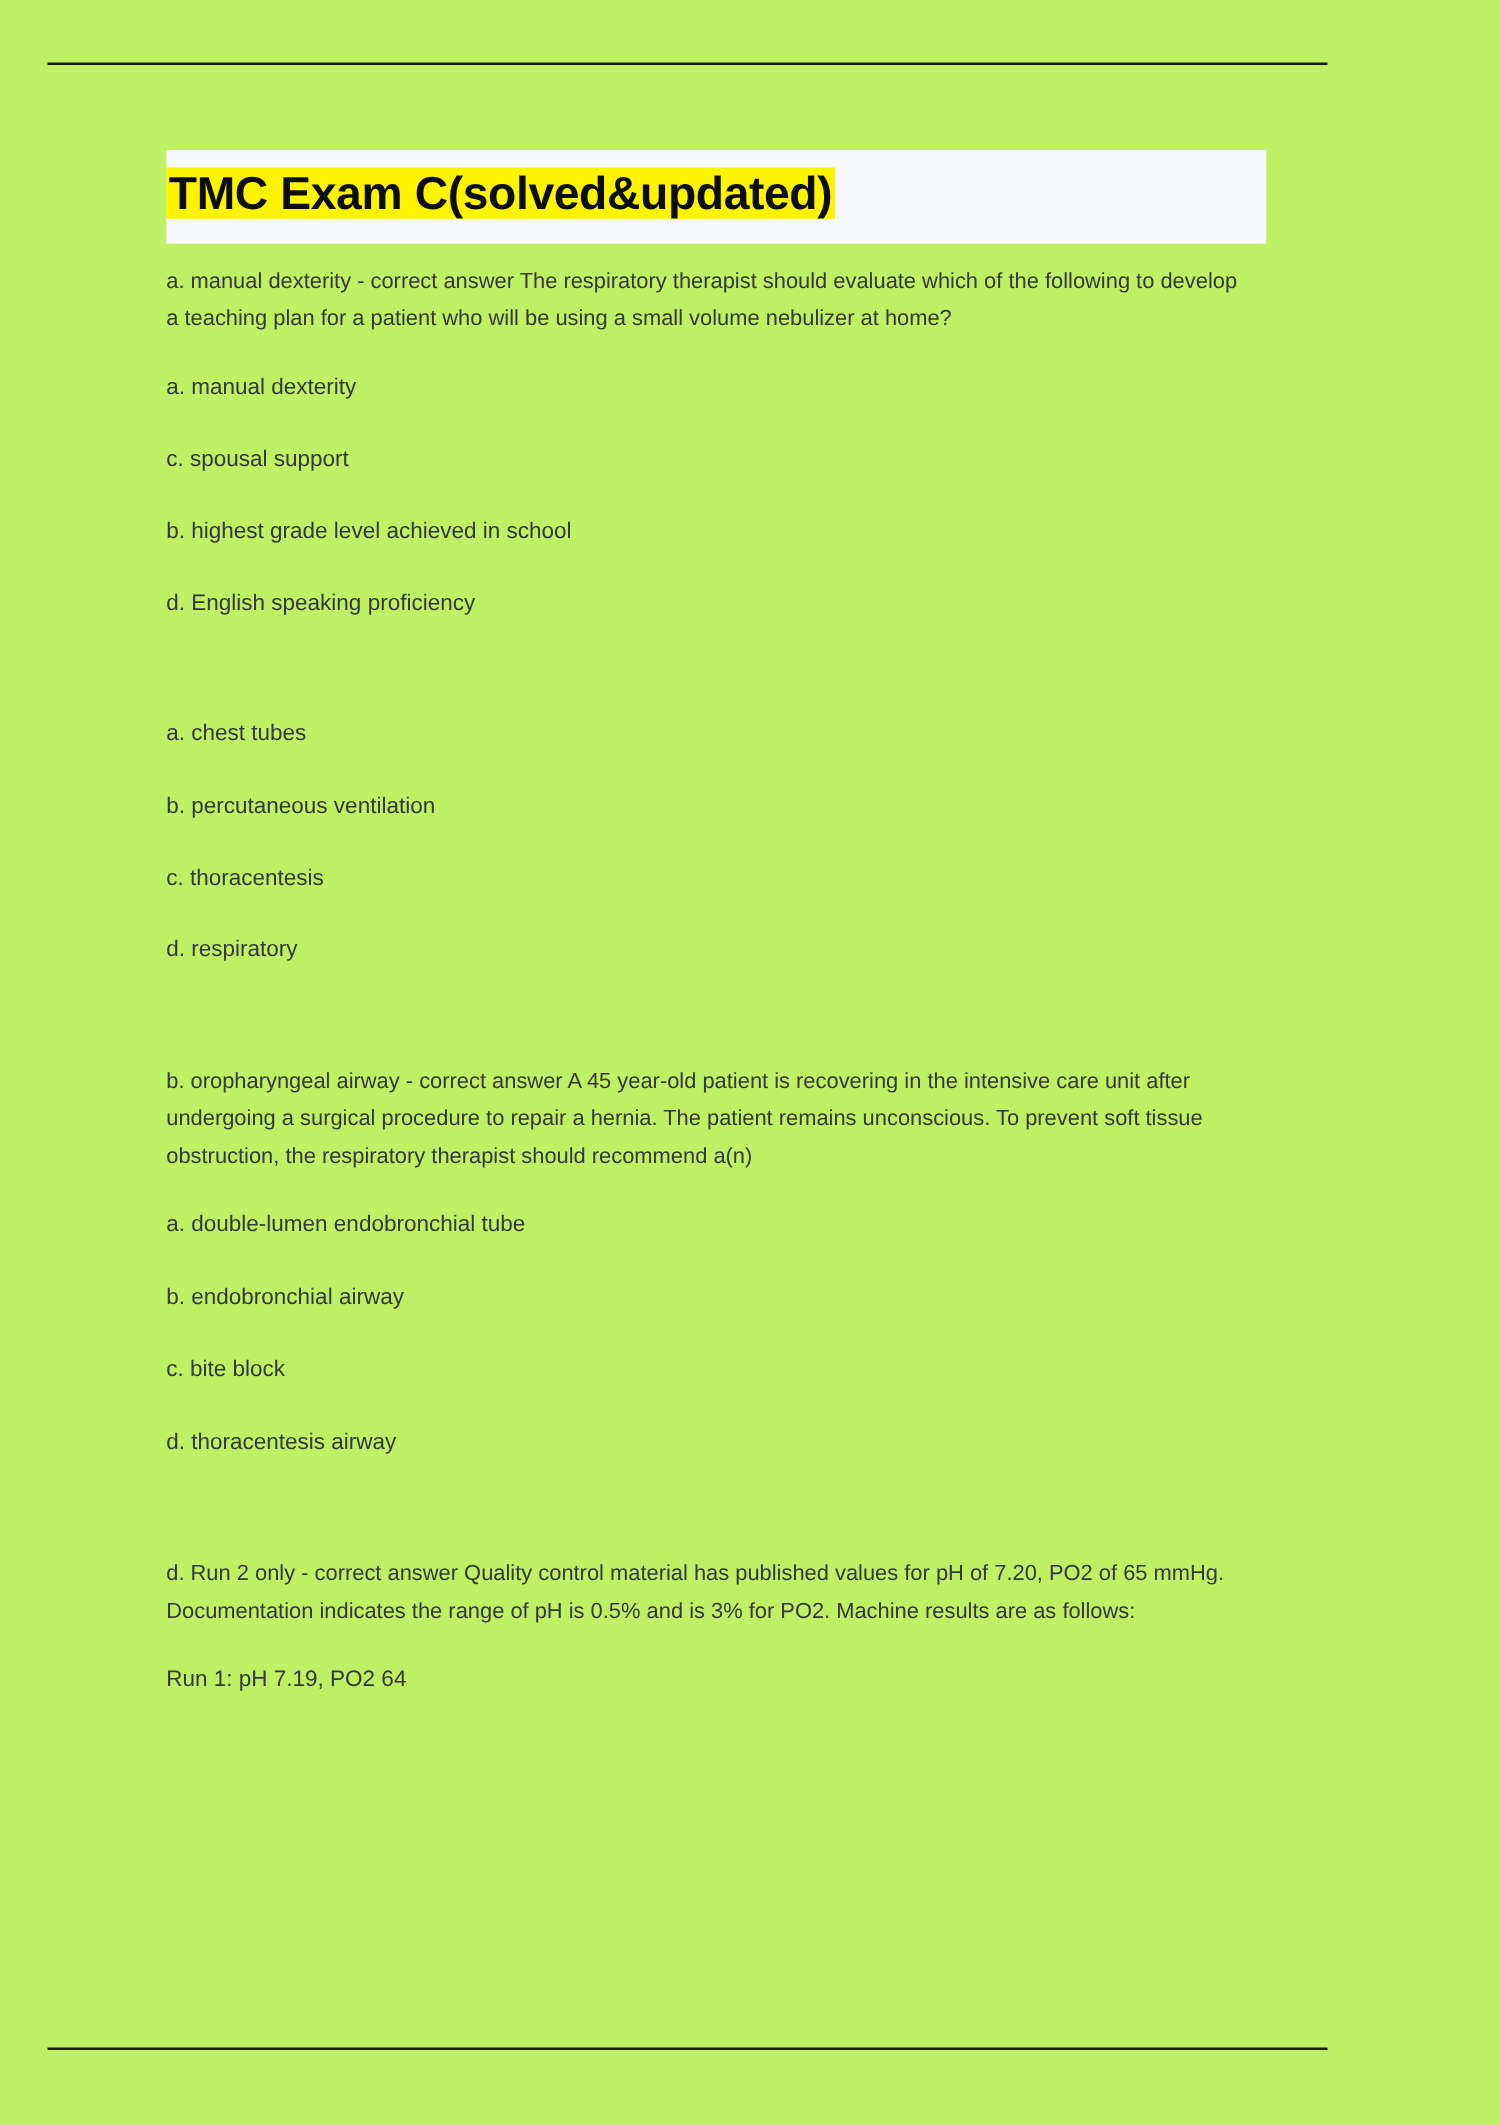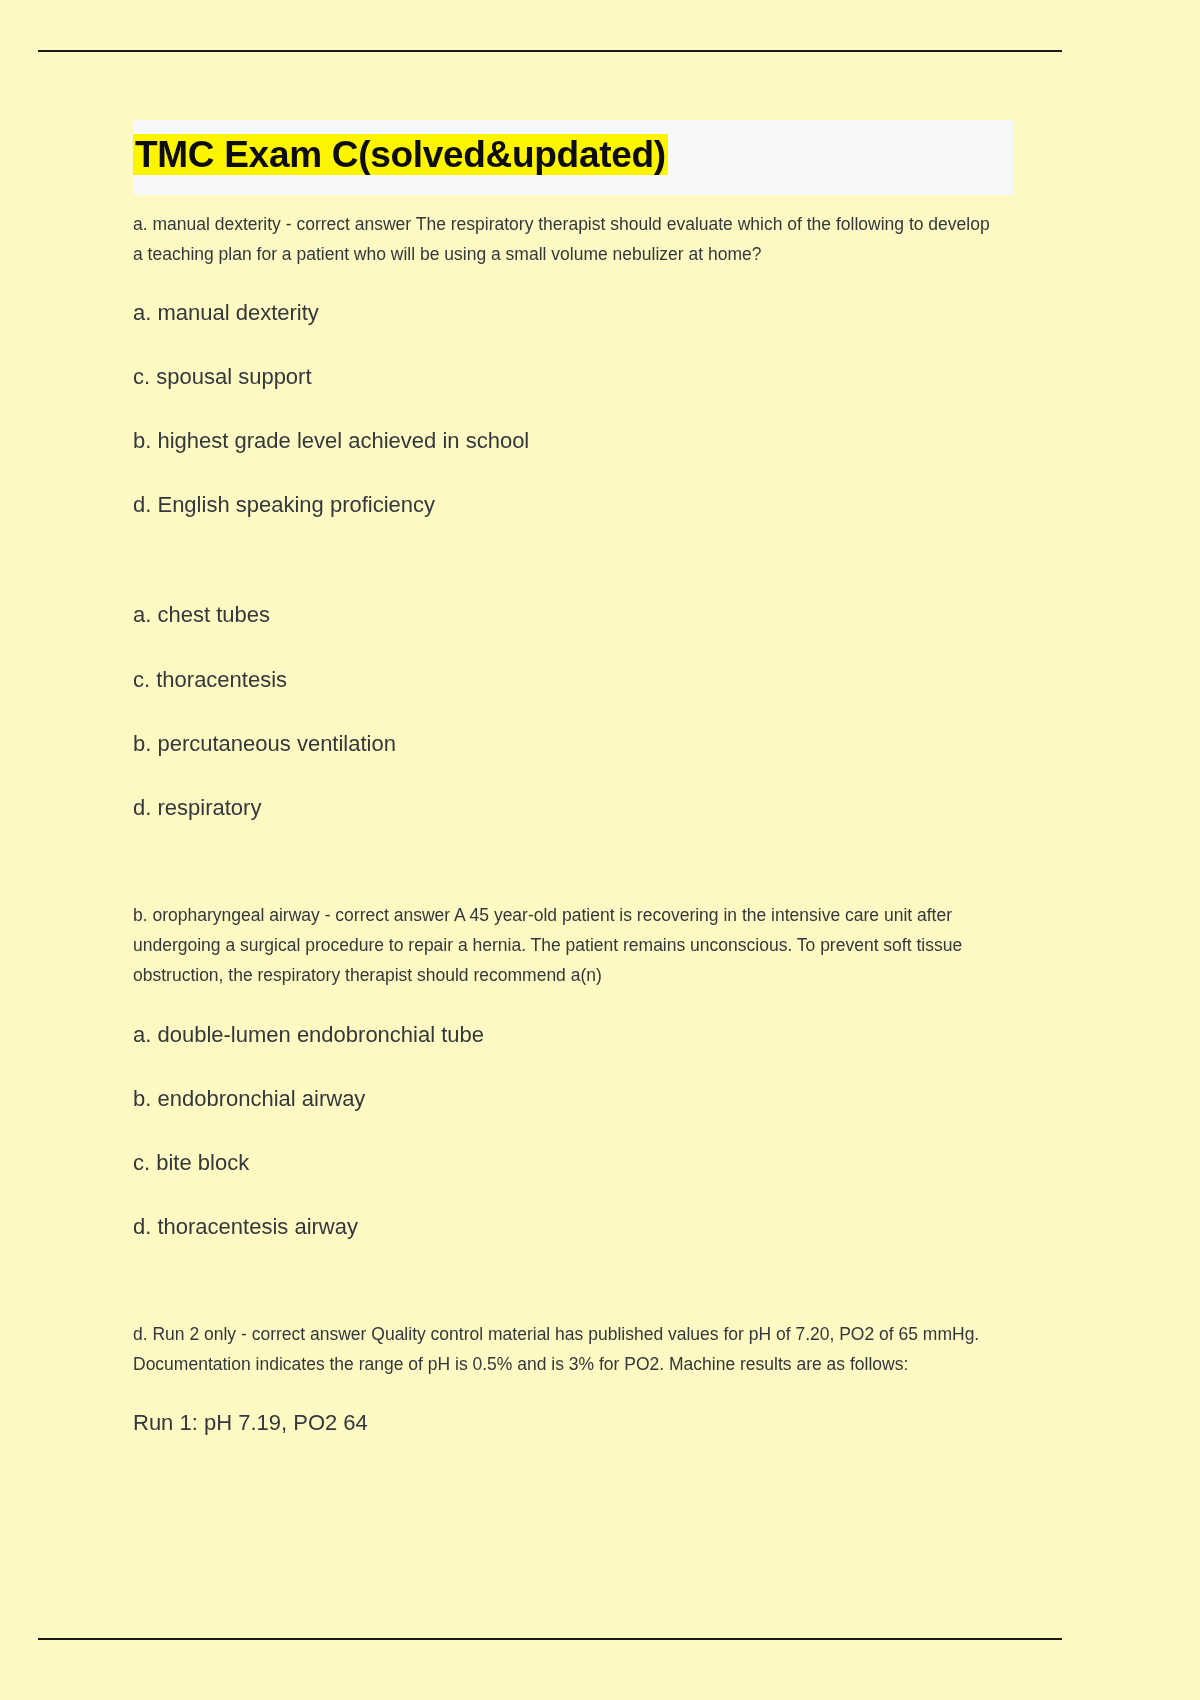--- a/index.html
+++ b/index.html
@@ -14,21 +14,21 @@
     color: #2d2d2d;
     position: relative;
     overflow: hidden;
   }
   .page {
     position: absolute;
     left: 0;
     top: 0;
     width: 1200px;
     height: 1700px;
-    background: #fef9c3;
+    background: #bef264;
   }
   .rule {
     position: absolute;
     left: 38px;
     width: 1024px;
     height: 2px;
     background: #1a1a1a;
   }
   .rule.top { top: 50px; }
   .rule.bottom { top: 1638px; }
@@ -63,21 +63,21 @@
     font-size: 17.5px;
     line-height: 1.72;
     color: #33383d;
     margin: 0 0 24px 0;
     max-width: 870px;
   }
   .para.stem {
     margin-bottom: 26px;
   }
   .choice {
-    font-size: 22px;
+    font-size: 18px;
     line-height: 1.6;
     color: #33383d;
     margin: 0 0 29px 0;
   }
   .gap-lg { height: 46px; }
 </style>
 </head>
 <body>
 
 <div class="page">
@@ -95,22 +95,22 @@
       <p class="choice">a. manual dexterity</p>
       <p class="choice">c. spousal support</p>
       <p class="choice">b. highest grade level achieved in school</p>
       <p class="choice">d. English speaking proficiency</p>
     </div>
 
     <div class="gap-lg"></div>
 
     <div class="block">
       <p class="choice">a. chest tubes</p>
+      <p class="choice">b. percutaneous ventilation</p>
       <p class="choice">c. thoracentesis</p>
-      <p class="choice">b. percutaneous ventilation</p>
       <p class="choice">d. respiratory</p>
     </div>
 
     <div class="gap-lg"></div>
 
     <div class="block">
       <p class="para stem">b. oropharyngeal airway - correct answer A 45 year-old patient is recovering in the intensive care unit after undergoing a surgical procedure to repair a hernia. The patient remains unconscious. To prevent soft tissue obstruction, the respiratory therapist should recommend a(n)</p>
       <p class="choice">a. double-lumen endobronchial tube</p>
       <p class="choice">b. endobronchial airway</p>
       <p class="choice">c. bite block</p>

